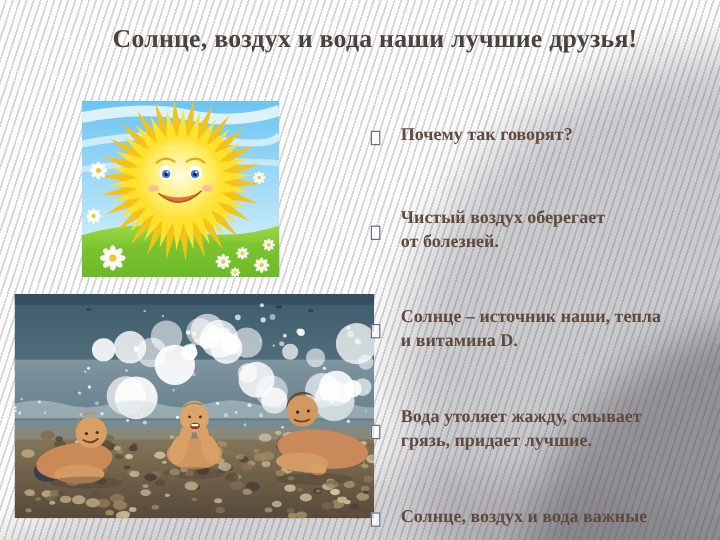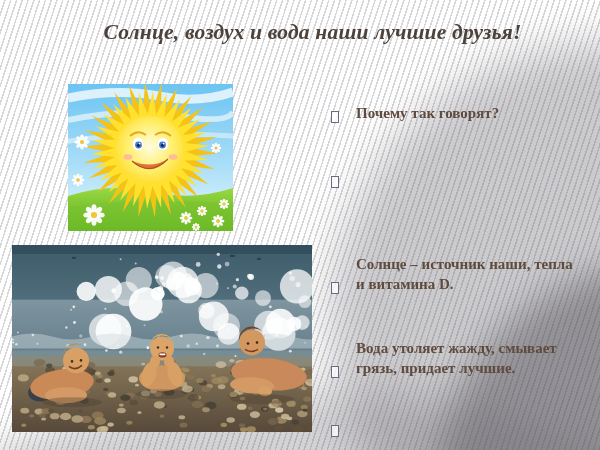--- a/index.html
+++ b/index.html
@@ -15,31 +15,31 @@
       rgba(255,255,255,0) 0px, rgba(255,255,255,0) 4px,
       rgba(150,147,153,.38) 4px, rgba(150,147,153,.38) 5.5px);
   }
   
   .shadow{position:absolute;border-radius:50%;z-index:1;pointer-events:none;}
   .s1{left:330px;top:42px;width:560px;height:560px;background:rgba(104,100,108,.34);filter:blur(22px);}
   .s2{left:436px;top:262px;width:460px;height:460px;background:rgba(70,66,74,.42);filter:blur(18px);}
   .s3{left:-80px;top:392px;width:760px;height:300px;background:rgba(110,106,112,.30);filter:blur(20px);}
   .title{
     position:absolute;z-index:2;top:20px;left:0;right:10px;margin:0;
-    text-align:center;font-size:21.5px;font-weight:bold;font-style:italic;
+    text-align:center;font-size:21.5px;font-weight:bold;
     color:#4c423b;letter-spacing:.2px;padding-left:35px;
   }
   .img{position:absolute;z-index:2;overflow:hidden;}
   .sun-img{left:68px;top:84px;width:165px;height:147px;}
   .beach-img{left:12px;top:245px;width:300px;height:187px;}
   .img svg{display:block;width:100%;height:100%;}
   .bullets{list-style:none;margin:0;padding:0;}
   .b{
-    position:absolute;z-index:2;left:331px;width:258px;
-    display:flex;align-items:flex-end;
+    position:absolute;z-index:2;left:309px;width:258px;
+    display:flex;align-items:center;
   }
   .b1{top:103px}.b2{top:172px}.b3{top:254px}.b4{top:338px}.b5{top:421px}
   .marker{
     flex:none;width:6px;height:10px;margin-top:4px;margin-right:17px;
     border:1.5px solid #6a6a86;background:rgba(255,255,255,.75);
   }
   .btext{
     font-weight:bold;font-size:15px;line-height:20px;color:#5f4b3e;
     white-space:pre-line;
   }
@@ -512,28 +512,31 @@
     </svg>
   </div>
 
   <ul class="bullets">
     <li class="b b1">
       <span class="marker"></span>
       <span class="btext">Почему так говорят?</span>
     </li>
     <li class="b b2">
       <span class="marker"></span>
+      <span class="btext">Чистый воздух оберегает
+от болезней.</span>
     </li>
     <li class="b b3">
       <span class="marker"></span>
       <span class="btext">Солнце – источник наши, тепла
 и витамина D.</span>
     </li>
     <li class="b b4">
       <span class="marker"></span>
       <span class="btext">Вода утоляет жажду, смывает
 грязь, придает лучшие.</span>
     </li>
     <li class="b b5">
       <span class="marker"></span>
+      <span class="btext">Солнце, воздух и вода важные</span>
     </li>
   </ul>
 </div>
 
 </body></html>

